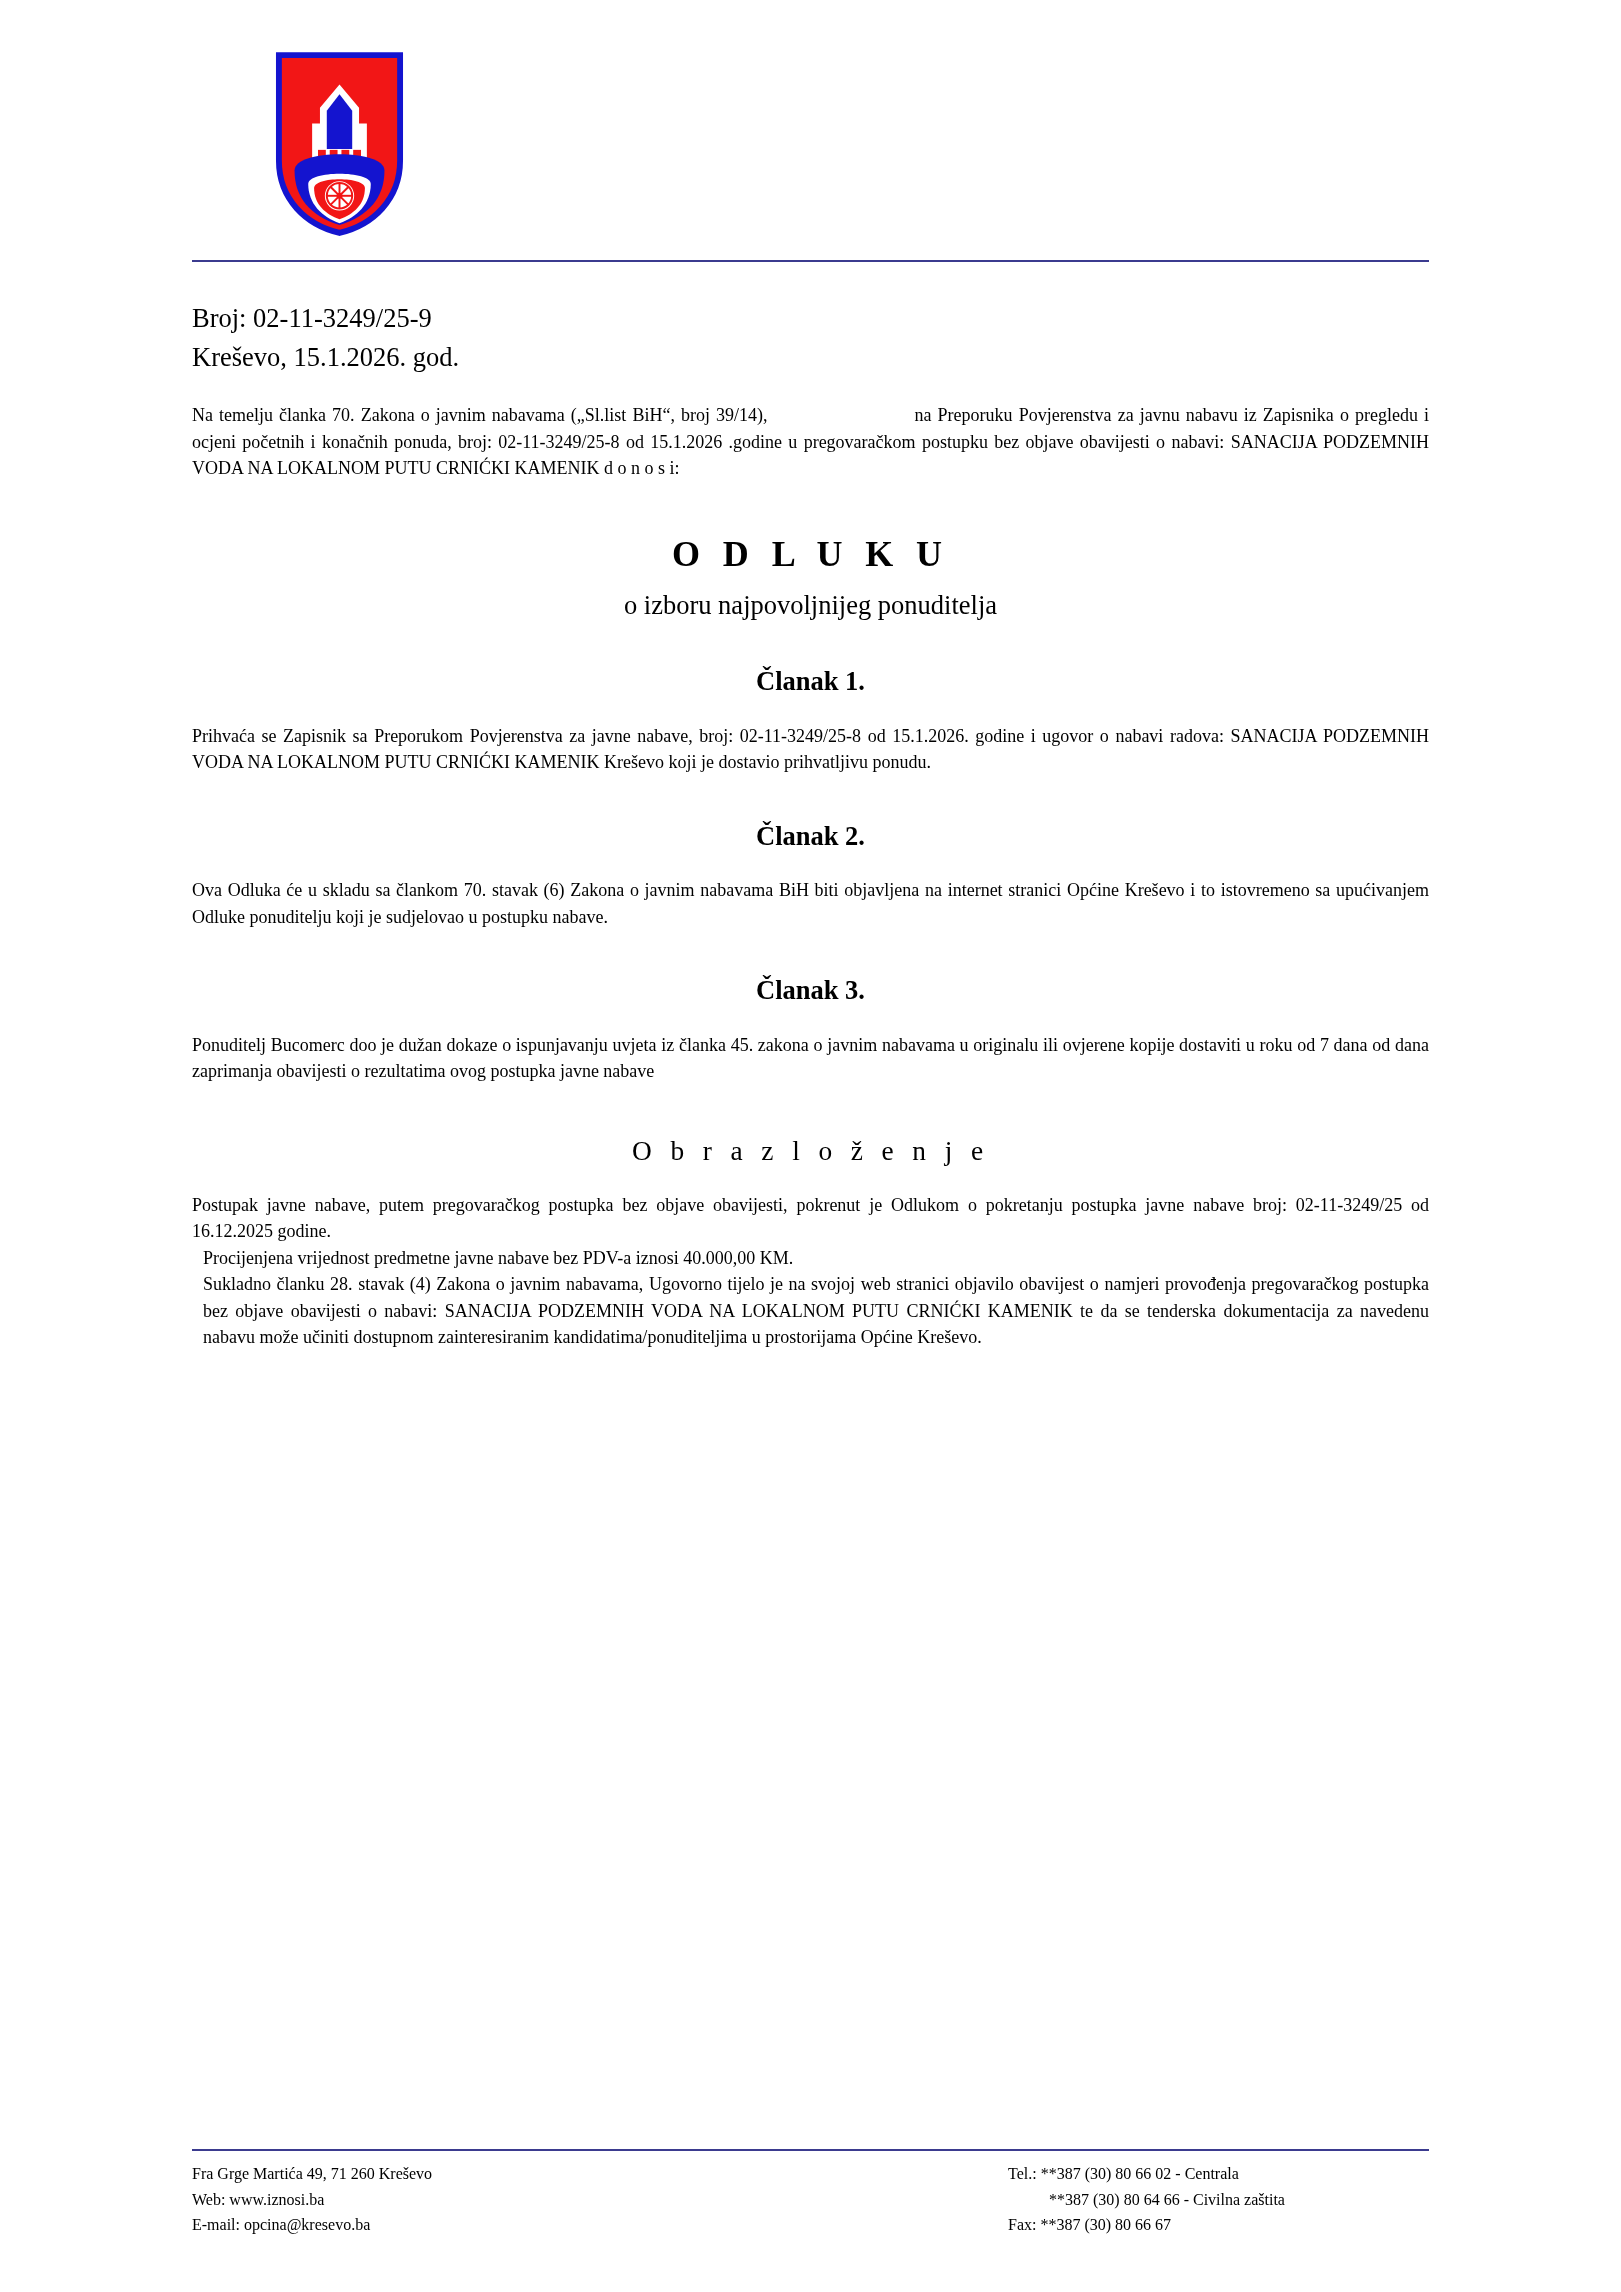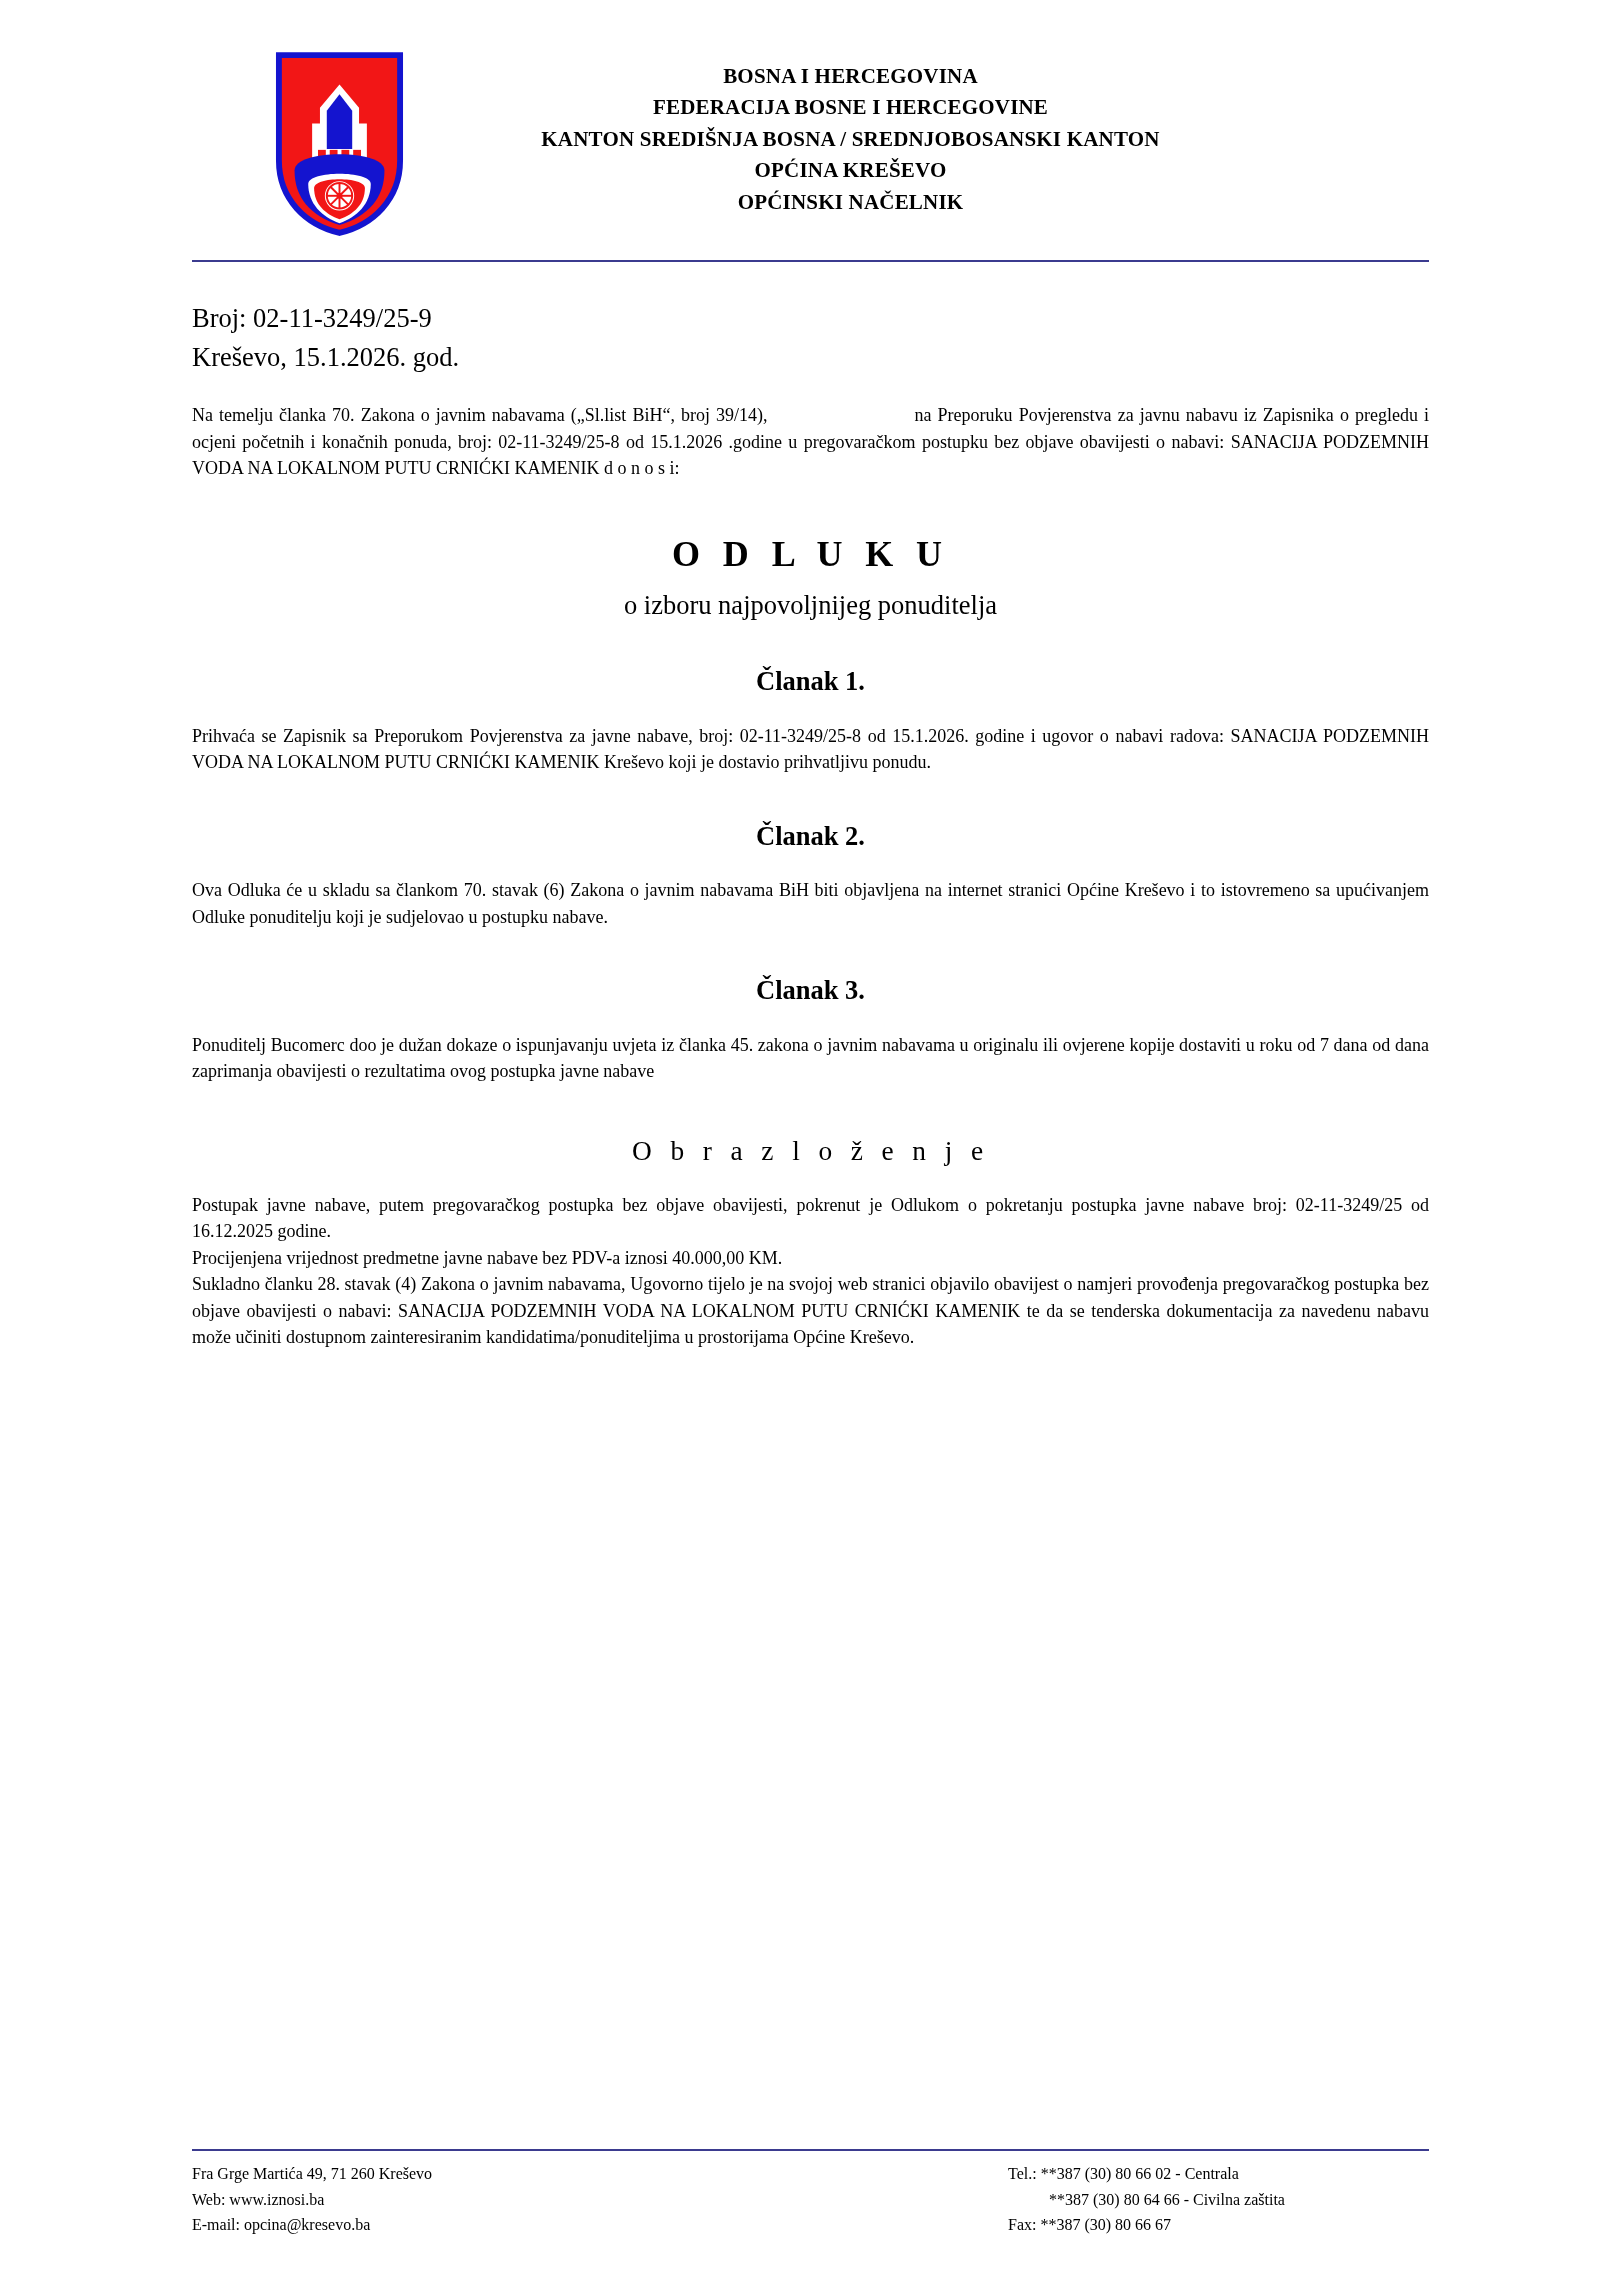--- a/index.html
+++ b/index.html
@@ -69,21 +69,21 @@
     font-size: 26.5px;
     line-height: 1.46;
   }
 
   p.para {
     font-size: 18px;
     line-height: 1.47;
     text-align: justify;
     margin: 25.5px 0 0 0;
   }
-  p.para.tight { margin-top: 0; }
+  p.para.tight { margin-top: 0; margin-left: 11px; }
   p.left { text-align: left; }
 
   h1.odluku {
     text-align: center;
     font-size: 36px;
     font-weight: bold;
     letter-spacing: 6.9px;
     margin: 51px 0 0 0;
   }
   h2.subtitle {
@@ -159,27 +159,20 @@
         <g stroke="#f21616" stroke-width="2">
           <line x1="66" y1="135" x2="66" y2="161"></line>
           <line x1="53" y1="148" x2="79" y2="148"></line>
           <line x1="57" y1="139" x2="75" y2="157"></line>
           <line x1="75" y1="139" x2="57" y2="157"></line>
         </g>
         <circle cx="66" cy="148" r="3" fill="#f21616"></circle>
       </svg>
     </div>
 
-    <div class="header-text">
-      <div>BOSNA I HERCEGOVINA</div>
-      <div>FEDERACIJA BOSNE I HERCEGOVINE</div>
-      <div>KANTON SREDIŠNJA BOSNA / SREDNJOBOSANSKI KANTON</div>
-      <div>OPĆINA KREŠEVO</div>
-      <div>OPĆINSKI NAČELNIK</div>
-    </div>
 
   </div>
 
   <div class="rule"></div>
 
   <div class="content">
 
     <div class="meta">
       <div>Broj: 02-11-3249/25-9</div>
       <div>Kreševo, 15.1.2026. god.</div>

